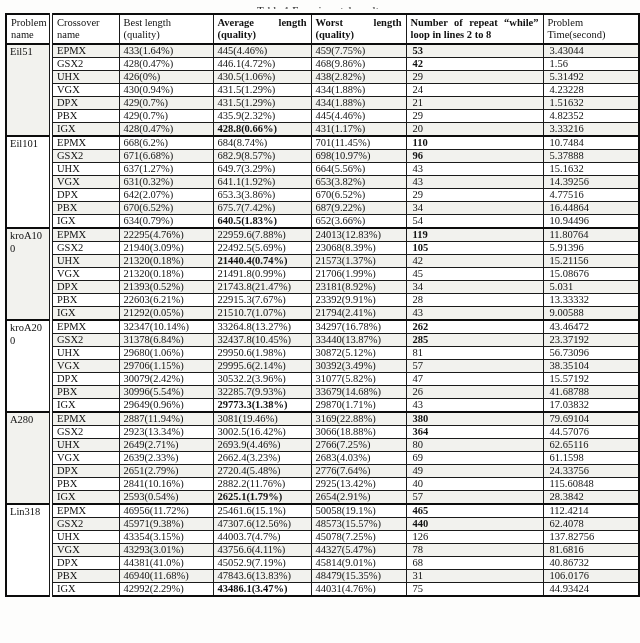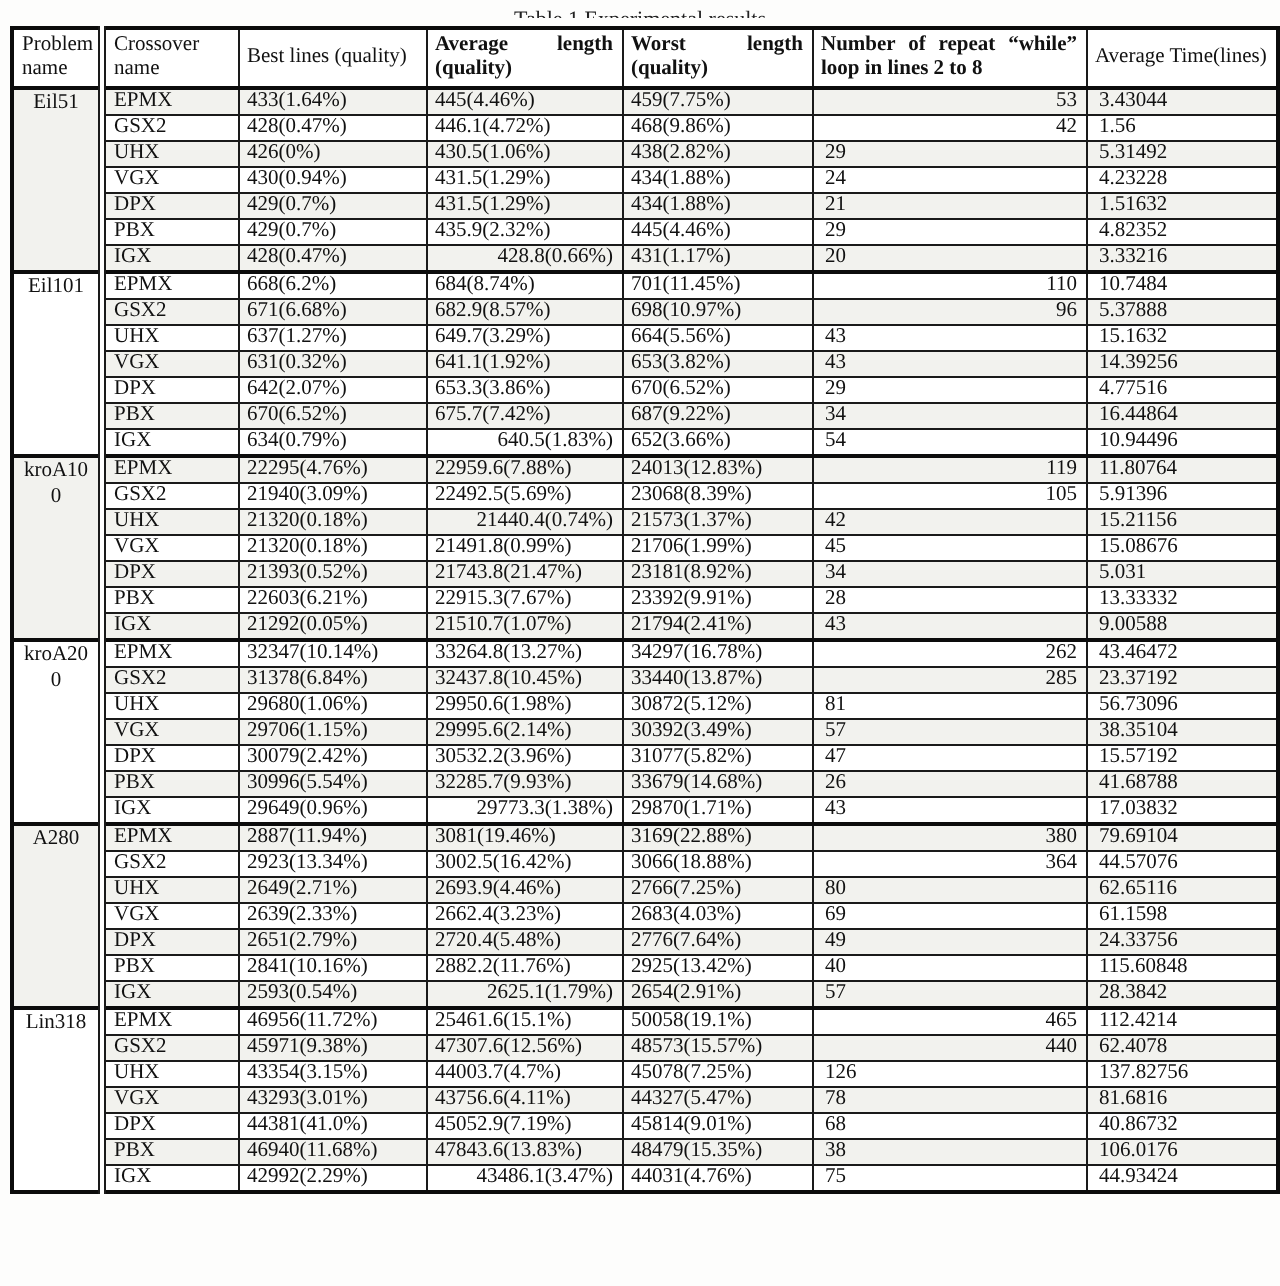--- a/index.html
+++ b/index.html
@@ -60,28 +60,26 @@
     background: #f2f2ee;
   }
   td.problem-cell {
     vertical-align: top;
     background: #fff;
     white-space: normal;
     word-break: break-all;
     padding: 0 3px;
     line-height: 13px;
     border-right: 4px double #1a1a1a;
-    text-align: center;
   }
   th.dbl {
     border-right: 4px double #1a1a1a;
   }
   td.b {
-    font-weight: normal;
-    text-align: right;
+    font-weight: bold;
   }
   td.num {
     padding-left: 6px;
   }
 </style>
 </head>
 <body>
 
 <div class="title-clip">
   <span>Table 1 Experimental results</span>
@@ -94,25 +92,25 @@
     <col style="width:94px">
     <col style="width:98px">
     <col style="width:95px">
     <col style="width:137px">
     <col style="width:96px">
   </colgroup>
   <thead>
     <tr>
       <th class="dbl">Problem name</th>
       <th>Crossover name</th>
-      <th>Best lines (quality)</th>
+      <th>Best length (quality)</th>
       <th class="justify">Average length (quality)</th>
       <th class="justify">Worst length (quality)</th>
       <th class="justify">Number of repeat “while” loop in lines 2 to 8</th>
-      <th>Average Time(lines)</th>
+      <th>Problem Time(second)</th>
     </tr>
   </thead>
   <tbody>
       <tr class="group-first shade">
         <td rowspan="7" class="problem-cell">Eil51</td>
         <td>EPMX</td>
         <td>433(1.64%)</td>
         <td>445(4.46%)</td>
         <td>459(7.75%)</td>
         <td class="b num">53</td>
@@ -433,21 +431,21 @@
         <td>45052.9(7.19%)</td>
         <td>45814(9.01%)</td>
         <td class="num">68</td>
         <td class="num">40.86732</td>
       </tr>
       <tr class="shade">
         <td>PBX</td>
         <td>46940(11.68%)</td>
         <td>47843.6(13.83%)</td>
         <td>48479(15.35%)</td>
-        <td class="num">38</td>
+        <td class="num">31</td>
         <td class="num">106.0176</td>
       </tr>
       <tr>
         <td>IGX</td>
         <td>42992(2.29%)</td>
         <td class="b">43486.1(3.47%)</td>
         <td>44031(4.76%)</td>
         <td class="num">75</td>
         <td class="num">44.93424</td>
       </tr>

